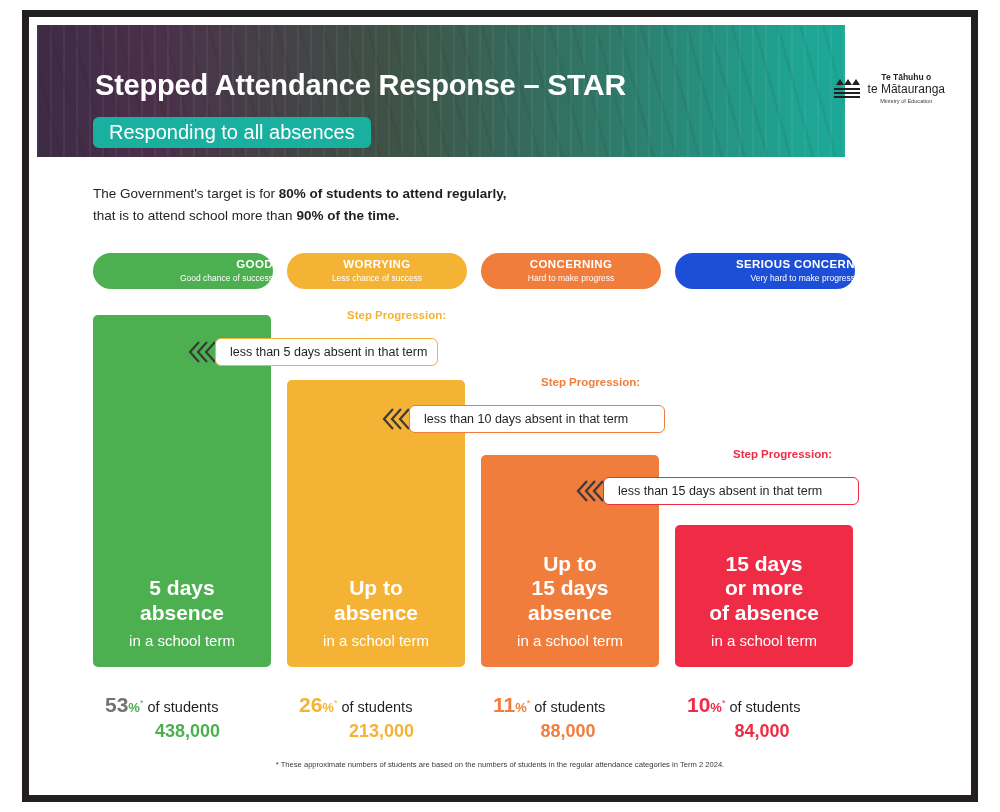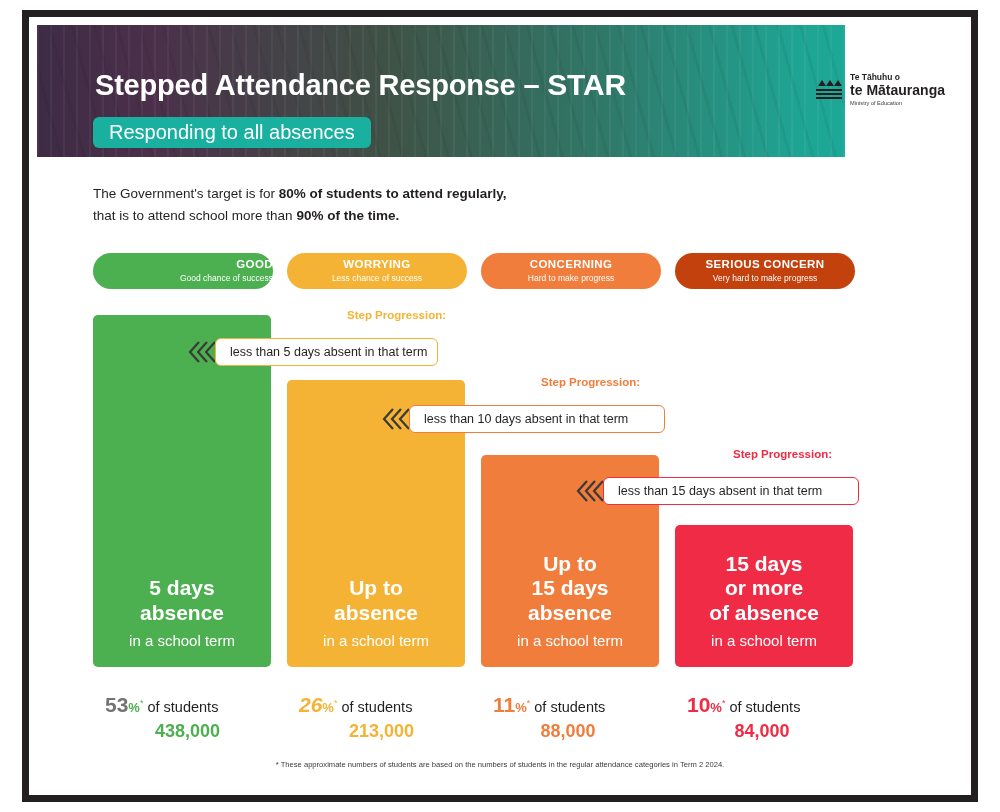--- a/index.html
+++ b/index.html
@@ -101,32 +101,33 @@
   }
 
   
   .logo {
     position: absolute;
     right: 18px;
     top: 48px;
     display: flex;
     align-items: center;
     gap: 7px;
+    text-align: center;
   }
   .logo-mark {
     width: 30px;
     height: 26px;
     position: relative;
   }
   .logo-text {
     color: #231f20;
     line-height: 1.12;
   }
   .logo-text .l1 { font-size: 8.5px; font-weight: bold; }
-  .logo-text .l2 { font-size: 14px; font-weight: bold; }
+  .logo-text .l2 { font-size: 12px; font-weight: normal; }
   .logo-text .l3 { font-size: 5.6px; margin-top: 2px; color: #3c3c3c; }
 
   
   .intro {
     position: absolute;
     left: 56px;
     top: 158px;
     font-size: 13.5px;
     color: #231f20;
     line-height: 1.62;
@@ -303,21 +304,21 @@
       <div class="pill" style="left:250px; width:180px; background:#f5b335;">
         <div class="t1">WORRYING</div>
         <div class="t2">Less chance of success</div>
       </div>
 
       <div class="pill" style="left:444px; width:180px; background:#f07d3c;">
         <div class="t1">CONCERNING</div>
         <div class="t2">Hard to make progress</div>
       </div>
 
-      <div class="pill" style="left:638px; width:180px; background:#c2410c;">
+      <div class="pill" style="left:638px; width:180px; background:#1d4ed8;align-items:flex-end;">
         <div class="t1">SERIOUS CONCERN</div>
         <div class="t2">Very hard to make progress</div>
       </div>
 
       <div class="bar" style="left:56px; top:290px; width:178px; height:352px; background:#4caf50;">
         <div class="bar-labels">
           <div class="bar-main">
             <div>5 days</div>
             <div>absence</div>
           </div>
@@ -395,21 +396,21 @@
 
       <div class="stat" style="left:68px;">
         <div class="line1">
           <span class="big" style="color:#737373;">53</span><span class="pct" style="color:#4caf50;">%</span><span class="ast" style="color:#4caf50;">*</span><span> of students</span>
         </div>
         <div class="line2" style="color:#4caf50; text-align:center; width:165px;">438,000</div>
       </div>
 
       <div class="stat" style="left:262px;">
         <div class="line1">
-          <span class="big" style="color:#f5b335;font-style:italic;">26</span><span class="pct" style="color:#f5b335;">%</span><span class="ast" style="color:#f5b335;">*</span><span> of students</span>
+          <span class="big" style="color:#f5b335;">26</span><span class="pct" style="color:#f5b335;">%</span><span class="ast" style="color:#f5b335;">*</span><span> of students</span>
         </div>
         <div class="line2" style="color:#f5b335; text-align:center; width:165px;">213,000</div>
       </div>
 
       <div class="stat" style="left:456px;">
         <div class="line1">
           <span class="big" style="color:#f07d3c;">11</span><span class="pct" style="color:#f07d3c;">%</span><span class="ast" style="color:#f07d3c;">*</span><span> of students</span>
         </div>
         <div class="line2" style="color:#f07d3c; text-align:center; width:150px;">88,000</div>
       </div>

